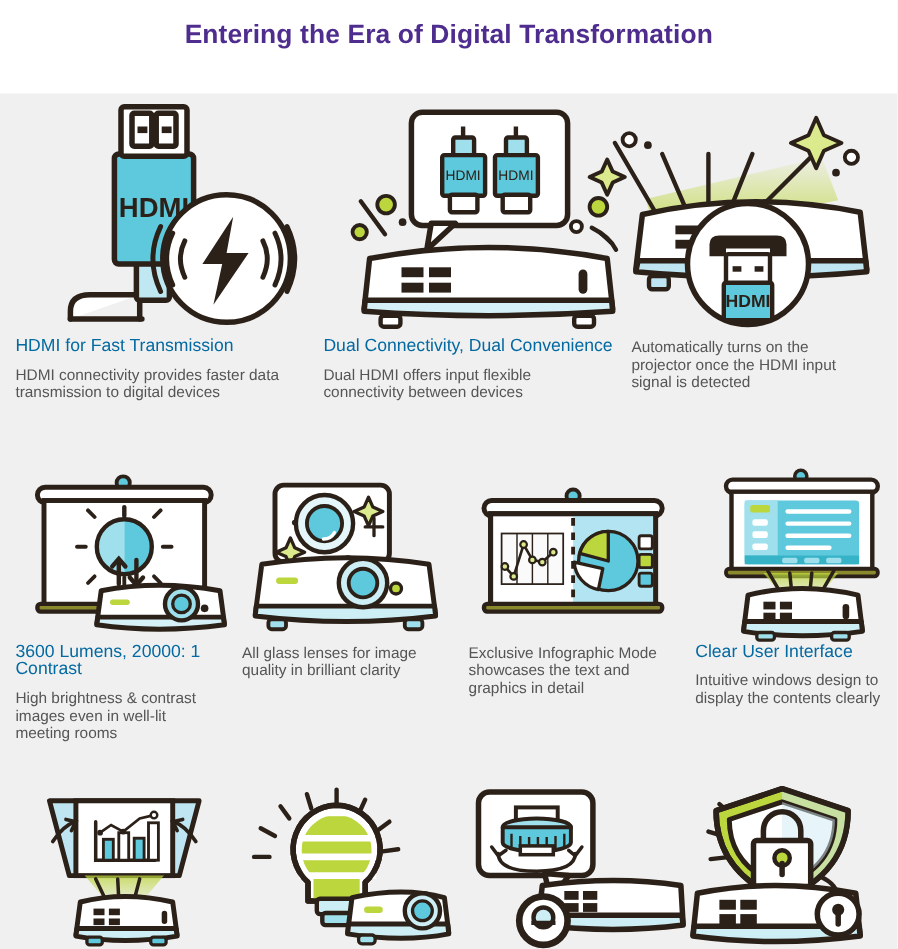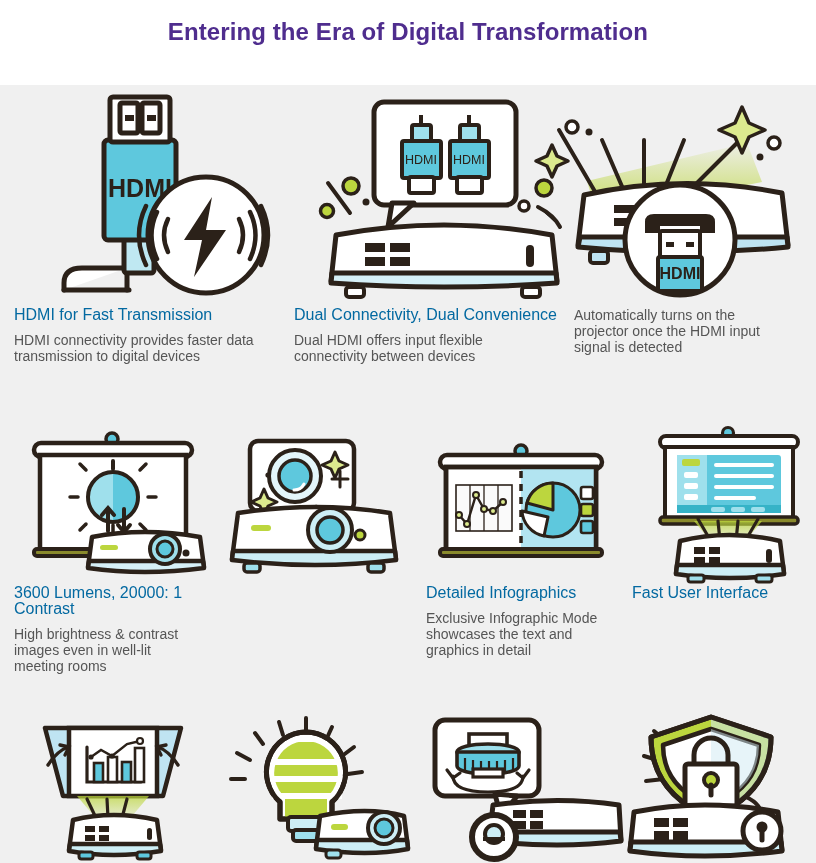--- a/index.html
+++ b/index.html
@@ -291,20 +291,21 @@
             <path d="M13 126 L175 126 L176 135 Q96 145 12 135 Z" fill="#cdeef5" stroke="#2b2119" stroke-width="4.5" stroke-linejoin="round"></path>
             <rect x="24" y="138" width="16" height="9" rx="3" fill="#9fe0ec" stroke="#2b2119" stroke-width="3.5"></rect>
             <rect x="148" y="138" width="16" height="9" rx="3" fill="#9fe0ec" stroke="#2b2119" stroke-width="3.5"></rect>
             <rect x="31" y="100" width="20" height="6" rx="3" fill="#bcd63e"></rect>
             <circle cx="110" cy="105" r="22" fill="#cdeef5" stroke="#2b2119" stroke-width="4"></circle>
             <circle cx="110" cy="105" r="13" fill="#5ec8dd" stroke="#2b2119" stroke-width="3.5"></circle>
             <circle cx="140" cy="110" r="5" fill="#bcd63e" stroke="#2b2119" stroke-width="3"></circle>
           </svg>
         </div>
         <div class="caption">
+          <div class="cap-desc">All glass lenses for image quality in brilliant clarity</div>
         </div>
       </div>
 
       <div class="cell">
         <div class="art">
           <svg width="195" height="160" viewBox="0 0 195 160">
             <circle cx="95" cy="26" r="6" fill="#5ec8dd" stroke="#2b2119" stroke-width="3.5"></circle>
             <rect x="14" y="30" width="162" height="14" rx="7" fill="#ffffff" stroke="#2b2119" stroke-width="4.5"></rect>
             <rect x="20" y="42" width="150" height="86" fill="#ffffff" stroke="#2b2119" stroke-width="4.5"></rect>
             <rect x="95" y="44" width="74" height="83" fill="#b2e4f1"></rect>
@@ -331,21 +332,20 @@
             <circle cx="127" cy="85" r="27" fill="#5ec8dd" stroke="#2b2119" stroke-width="3"></circle>
             <path d="M127 85 L127 58 A27 27 0 0 0 101 78 Z" fill="#bcd63e" stroke="#2b2119" stroke-width="3" stroke-linejoin="round"></path>
             <path d="M122 92 L96 86 A27 27 0 0 0 118 111 Z" fill="#ffffff" stroke="#2b2119" stroke-width="3" stroke-linejoin="round"></path>
 
             <rect x="155" y="62" width="12" height="12" rx="2" fill="#ffffff" stroke="#2b2119" stroke-width="2.6"></rect>
             <rect x="155" y="79" width="12" height="12" rx="2" fill="#bcd63e" stroke="#2b2119" stroke-width="2.6"></rect>
             <rect x="155" y="96" width="12" height="12" rx="2" fill="#5ec8dd" stroke="#2b2119" stroke-width="2.6"></rect>
           </svg>
         </div>
         <div class="caption">
-          <div class="cap-title">Detailed Infographics</div>
           <div class="cap-desc">Exclusive Infographic Mode showcases the text and graphics in detail</div>
         </div>
       </div>
 
       <div class="cell">
         <div class="art">
           <svg width="195" height="160" viewBox="0 0 195 160">
             <defs>
               <linearGradient id="beam7" x1="0" y1="0" x2="0" y2="1">
                 <stop offset="0%" stop-color="#bcd63e" stop-opacity="0.8"></stop>
@@ -390,21 +390,22 @@
             <rect x="56" y="150" width="16" height="7" rx="2.5" fill="#9fe0ec" stroke="#2b2119" stroke-width="3"></rect>
             <rect x="124" y="150" width="16" height="7" rx="2.5" fill="#9fe0ec" stroke="#2b2119" stroke-width="3"></rect>
             <rect x="62" y="122" width="11" height="7" fill="#2b2119"></rect>
             <rect x="77" y="122" width="11" height="7" fill="#2b2119"></rect>
             <rect x="62" y="132" width="11" height="7" fill="#2b2119"></rect>
             <rect x="77" y="132" width="11" height="7" fill="#2b2119"></rect>
             <rect x="134" y="124" width="6" height="14" rx="3" fill="#2b2119"></rect>
           </svg>
         </div>
         <div class="caption">
-          <div class="cap-title">Fast User Interface</div>
+          <div class="cap-title">Clear User Interface</div>
+          <div class="cap-desc">Intuitive windows design to display the contents clearly</div>
         </div>
       </div>
     </div>
 
     <div class="row row-3 r3">
 
       <div class="cell">
         <div class="art">
           <svg width="195" height="163" viewBox="0 0 195 163">
             <defs>

